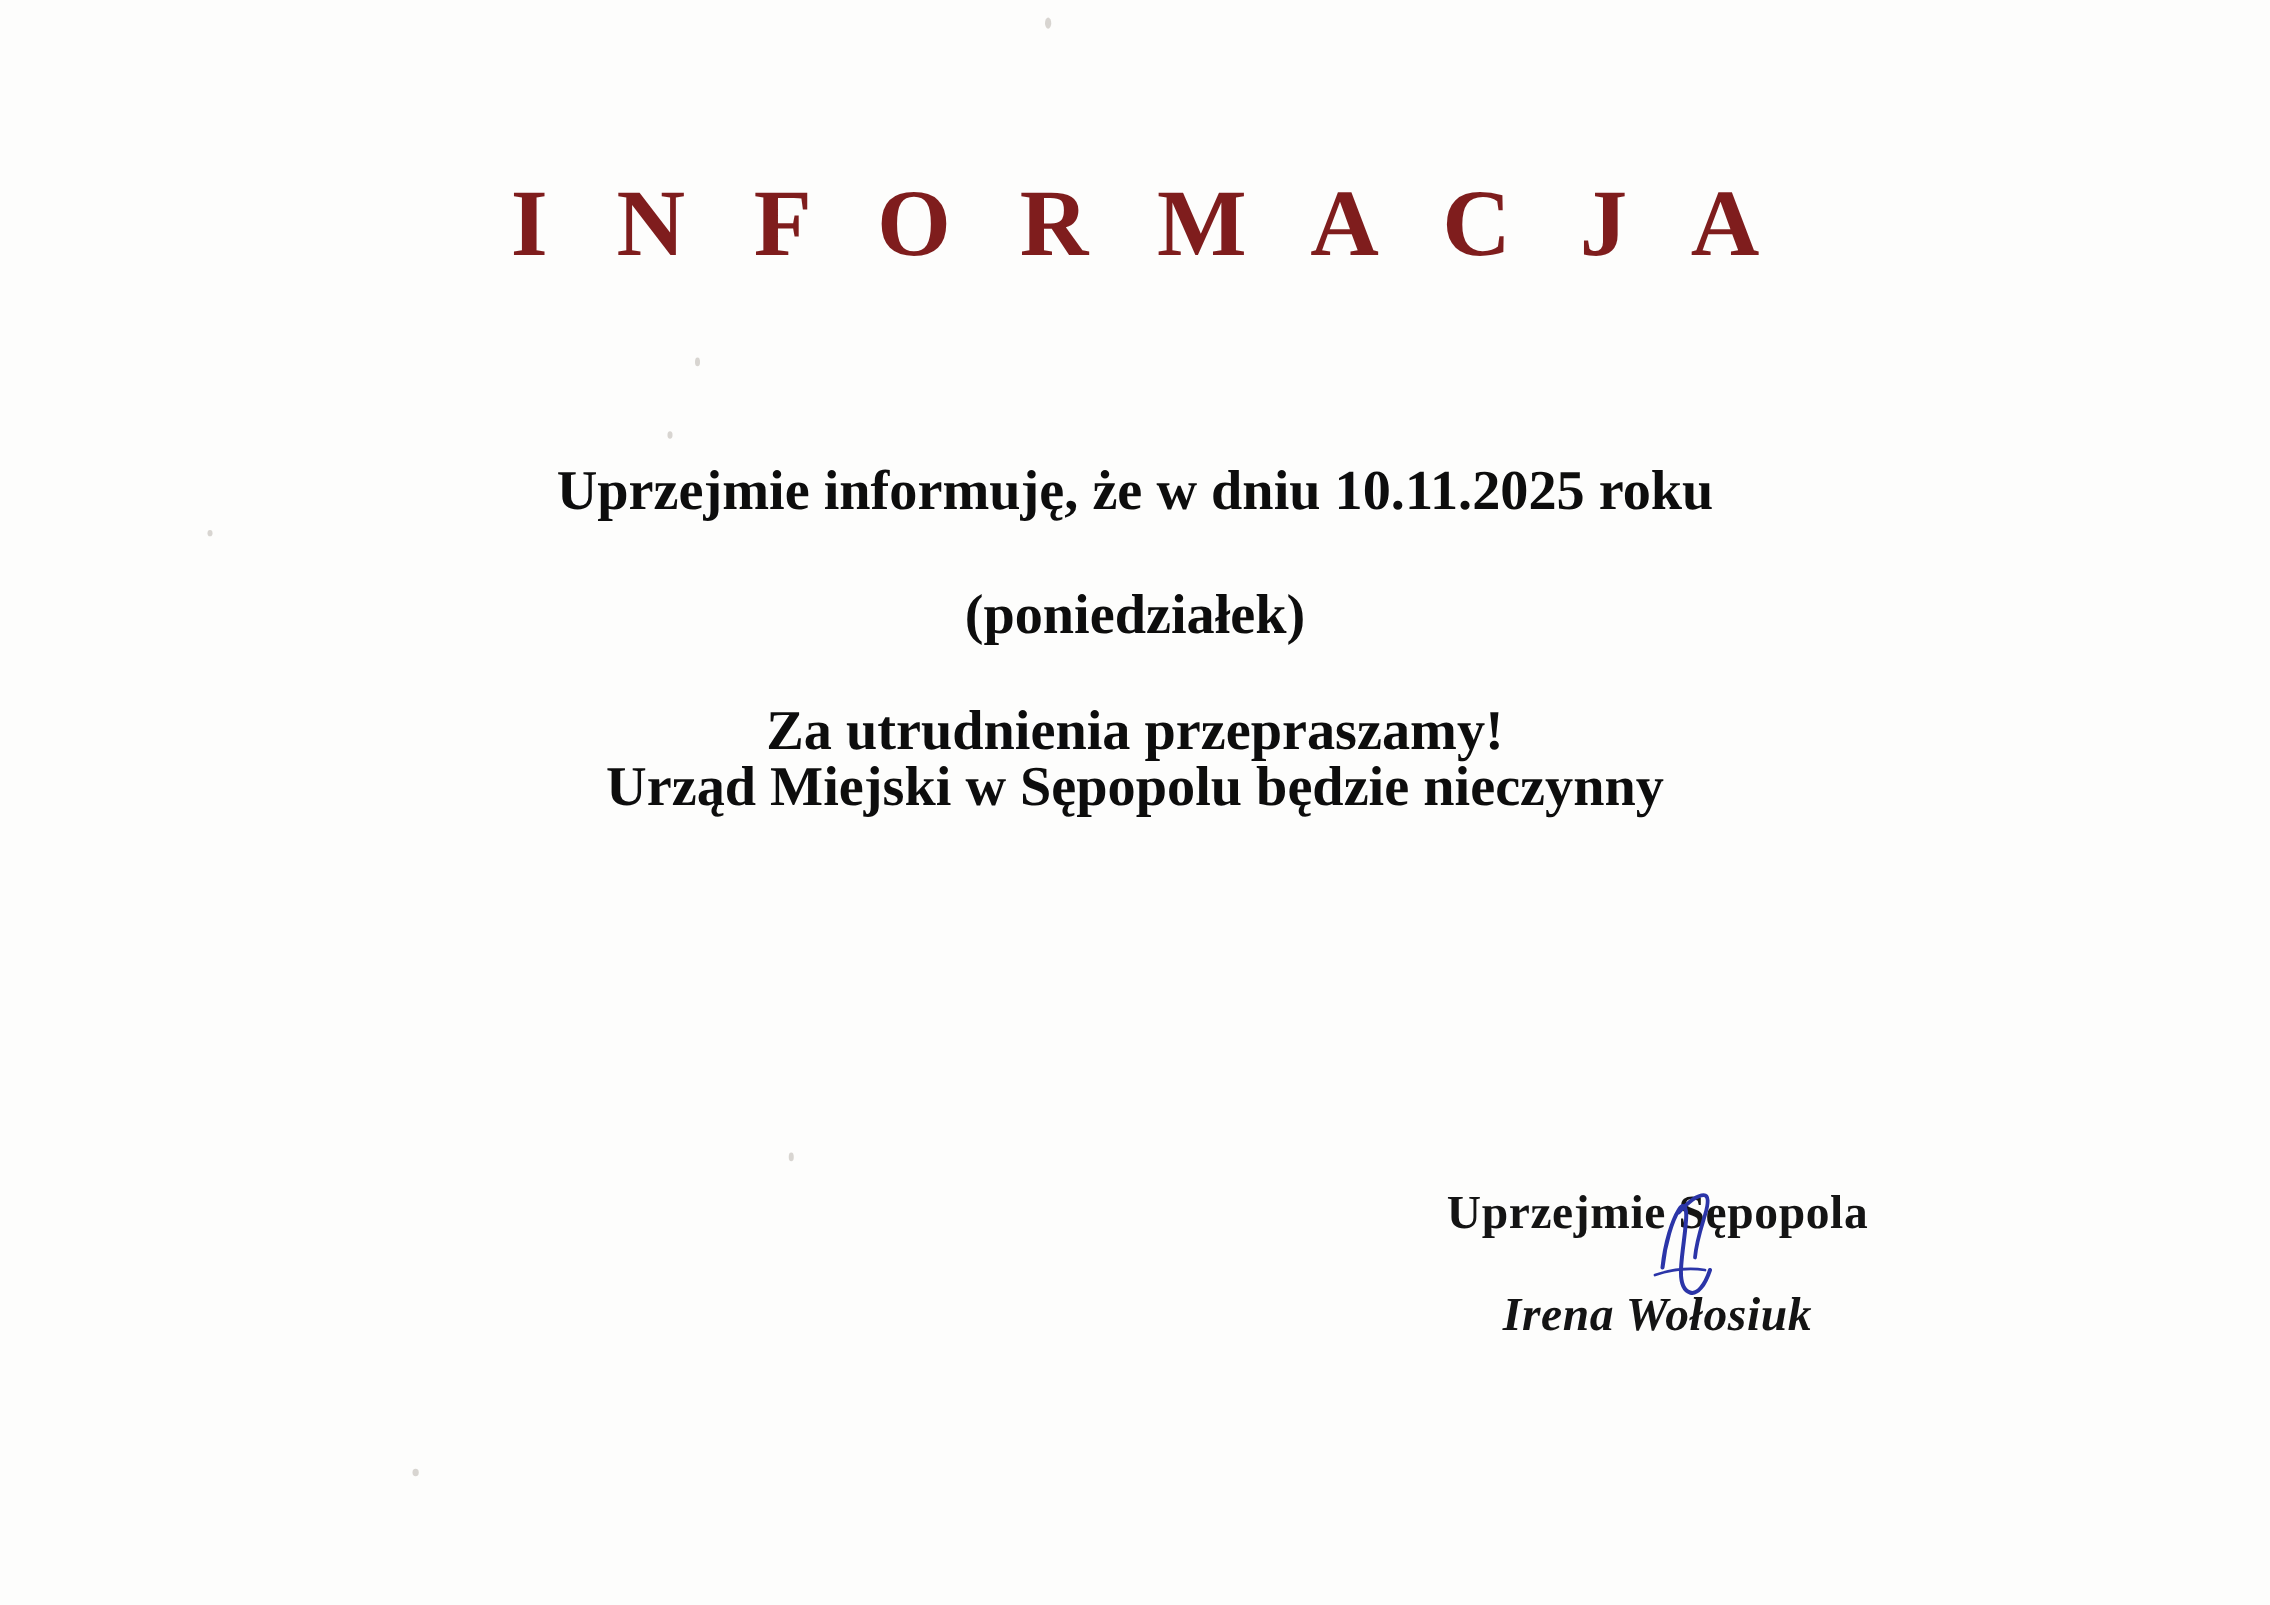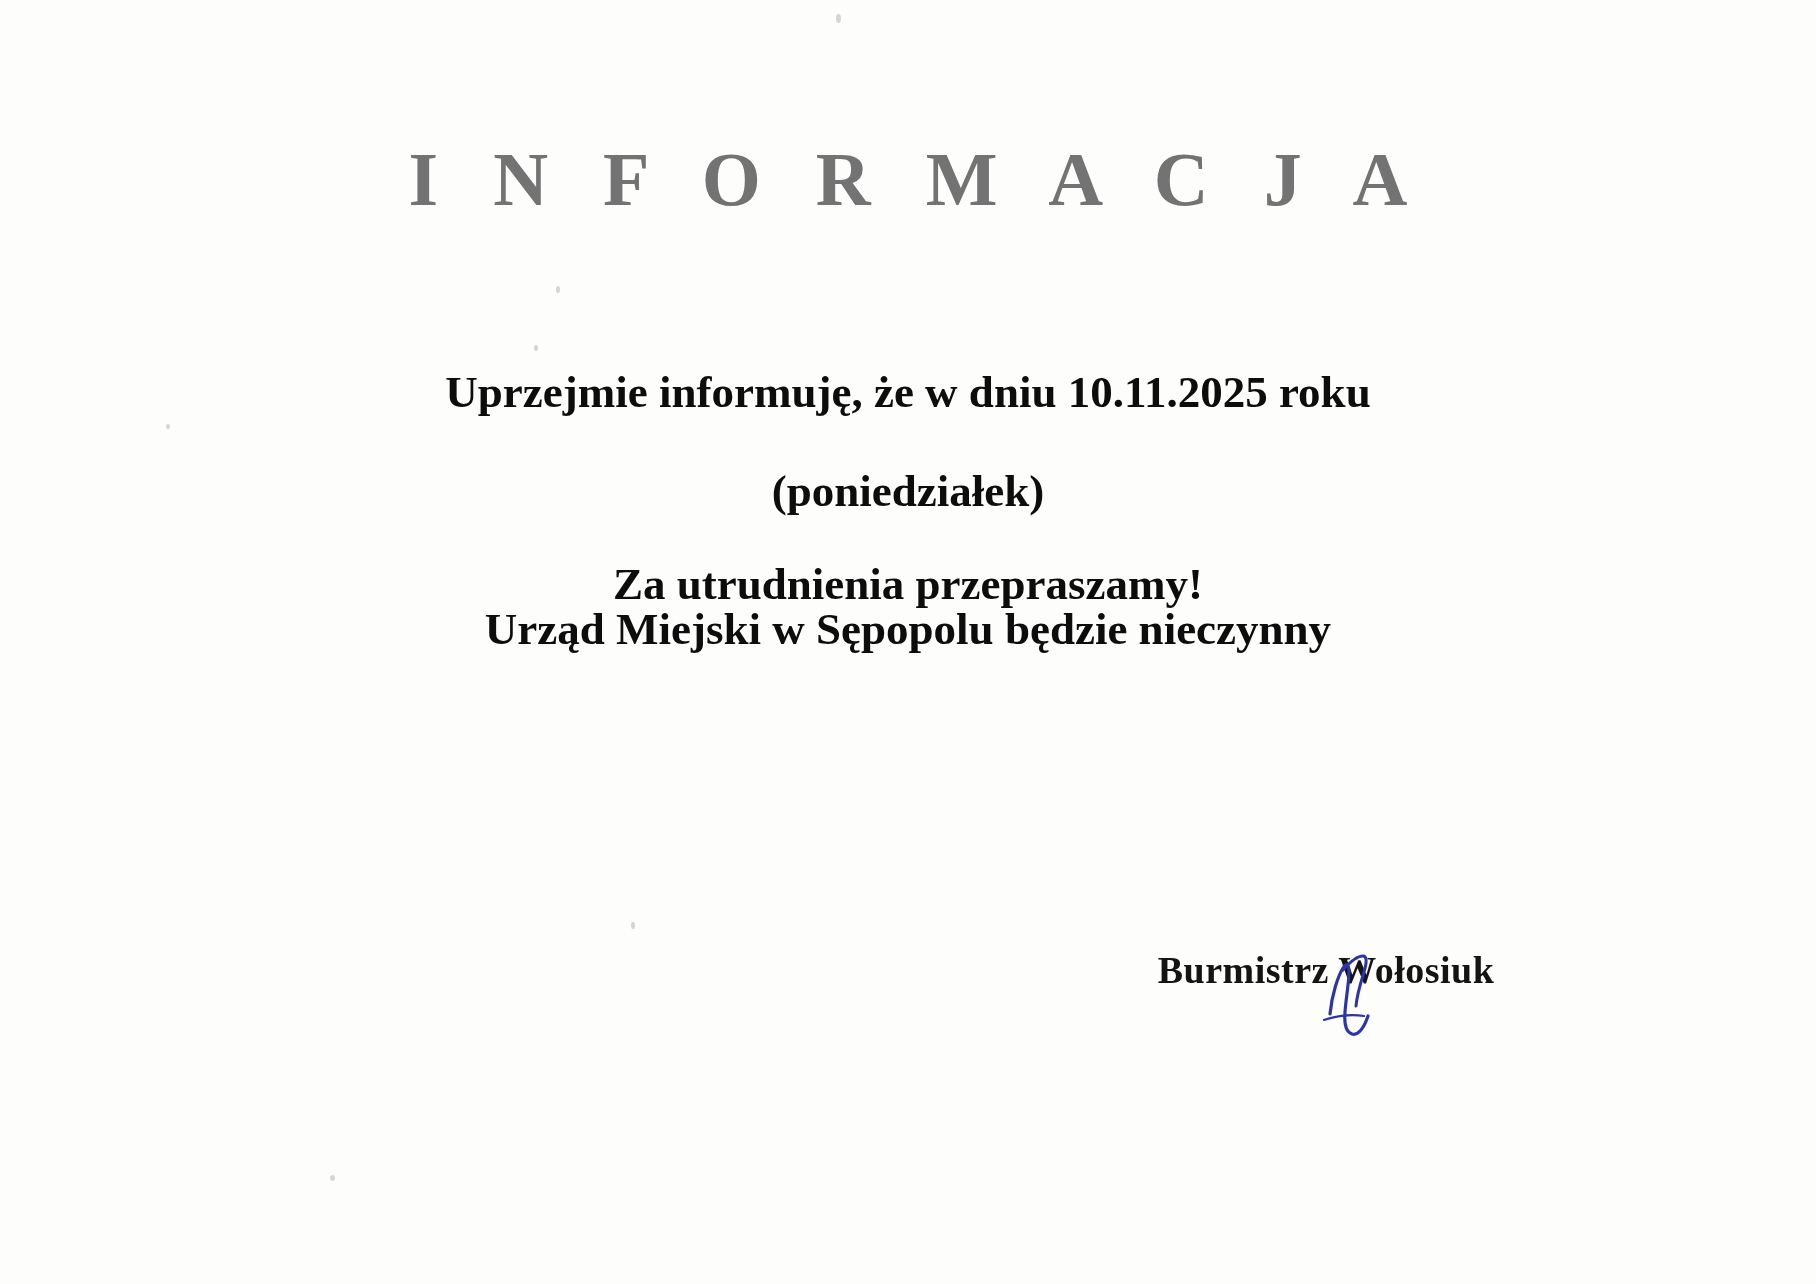--- a/index.html
+++ b/index.html
@@ -30,21 +30,21 @@
     border-radius: 50%;
     opacity: 0.55;
   }
 
   .title {
     position: absolute;
     top: 140px;
     left: 0;
     width: 100%;
     text-align: center;
-    color: #737373;
+    color: #7f1d1d;
     font-family: "Liberation Serif", serif;
     font-weight: bold;
     font-size: 76px;
     letter-spacing: 18px;
     text-indent: 18px;
     line-height: 1.05;
   }
 
   .body-block {
     position: absolute;
@@ -120,21 +120,22 @@
   <div class="title">I N F O R M A C J A</div>
 
   <div class="body-block">
     <p class="body-line line-1">Uprzejmie informuję, że w dniu 10.11.2025 roku</p>
     <p class="body-line line-2">(poniedziałek)</p>
     <p class="body-line line-4">Za utrudnienia przepraszamy!</p>
     <p class="body-line line-3">Urząd Miejski w Sępopolu będzie nieczynny</p>
   </div>
 
   <div class="signature-block">
-    <div class="sig-role">Burmistrz Wołosiuk</div>
+    <div class="sig-role">Uprzejmie Sępopola</div>
+    <div class="sig-name">Irena Wołosiuk</div>
 
     <svg class="sig-scribble" viewBox="0 0 130 130">
       <path d="M28 86 C30 66, 36 48, 41 40 C44 35, 47 36, 47 44 C47 54, 44 70, 43 84 C42 96, 44 104, 50 106 C56 108, 62 100, 66 88" fill="none" stroke="#2b35a8" stroke-width="3.2" stroke-linecap="round"></path>
       <path d="M41 42 C48 34, 56 28, 61 28 C65 28, 65 34, 62 44 C59 54, 55 66, 54 78" fill="none" stroke="#2b35a8" stroke-width="3" stroke-linecap="round"></path>
       <path d="M22 92 C34 88, 48 86, 62 88" fill="none" stroke="#2b35a8" stroke-width="2.2" stroke-linecap="round"></path>
     </svg>
   </div>
 
 </div>
 

